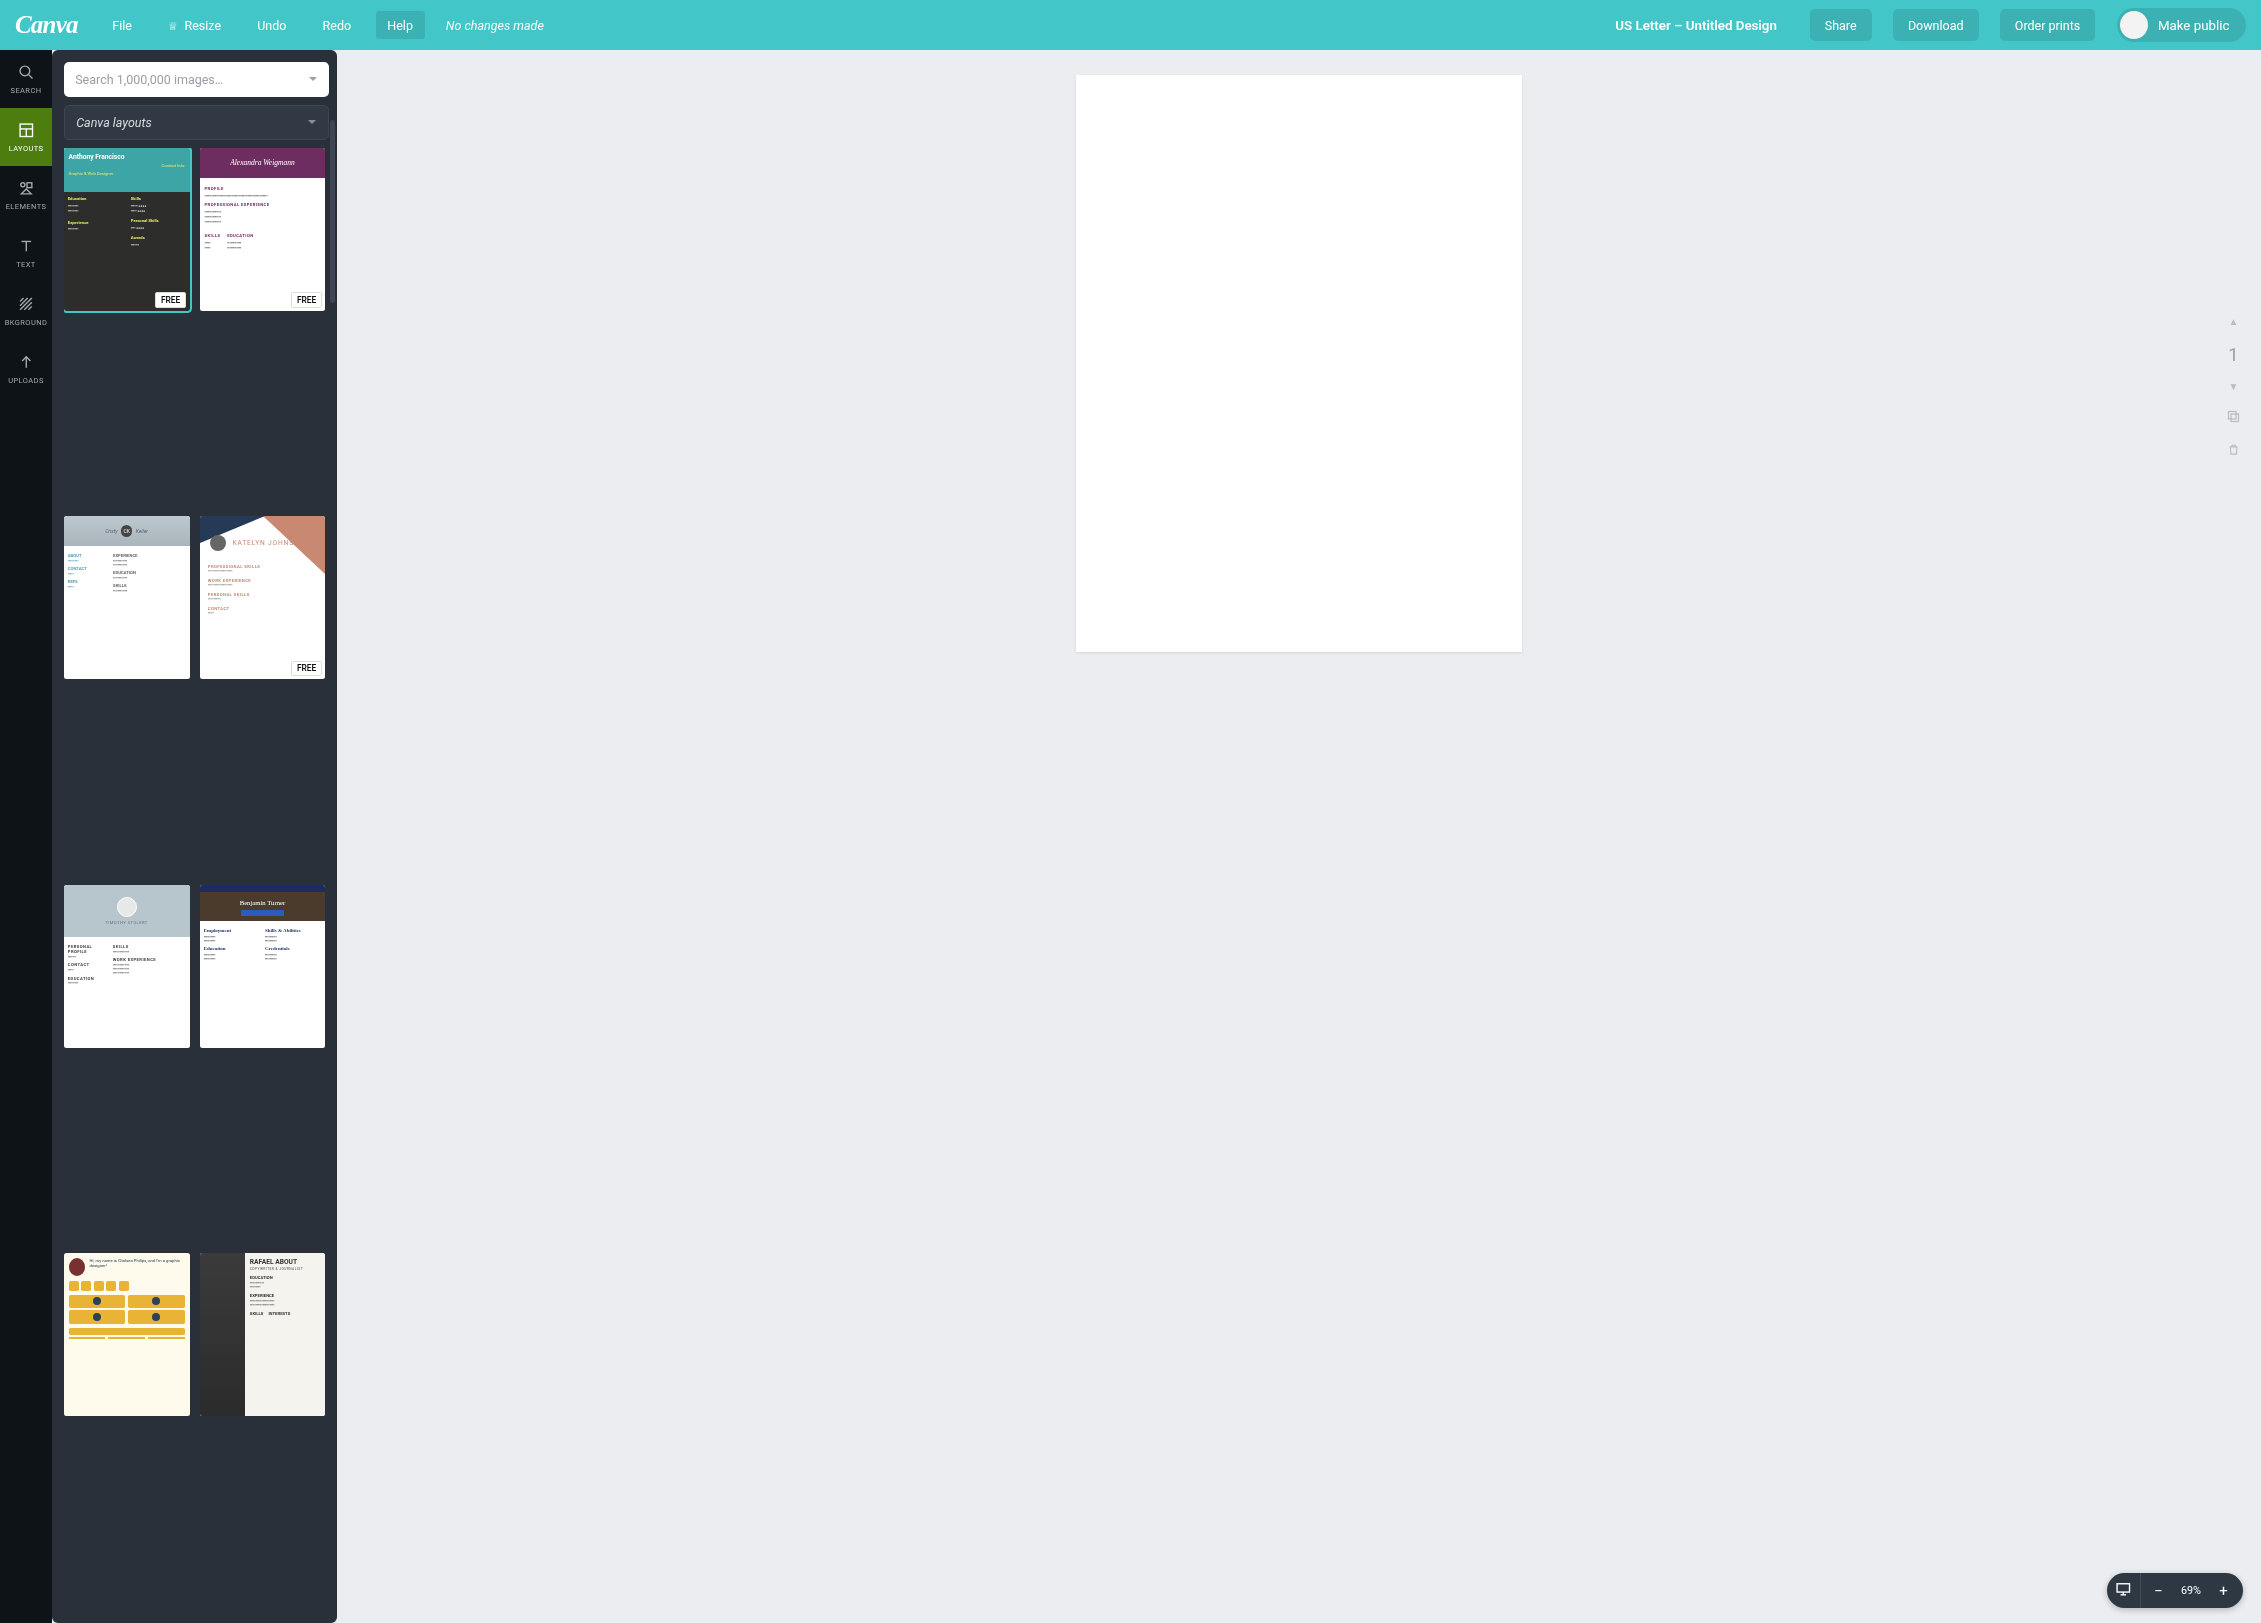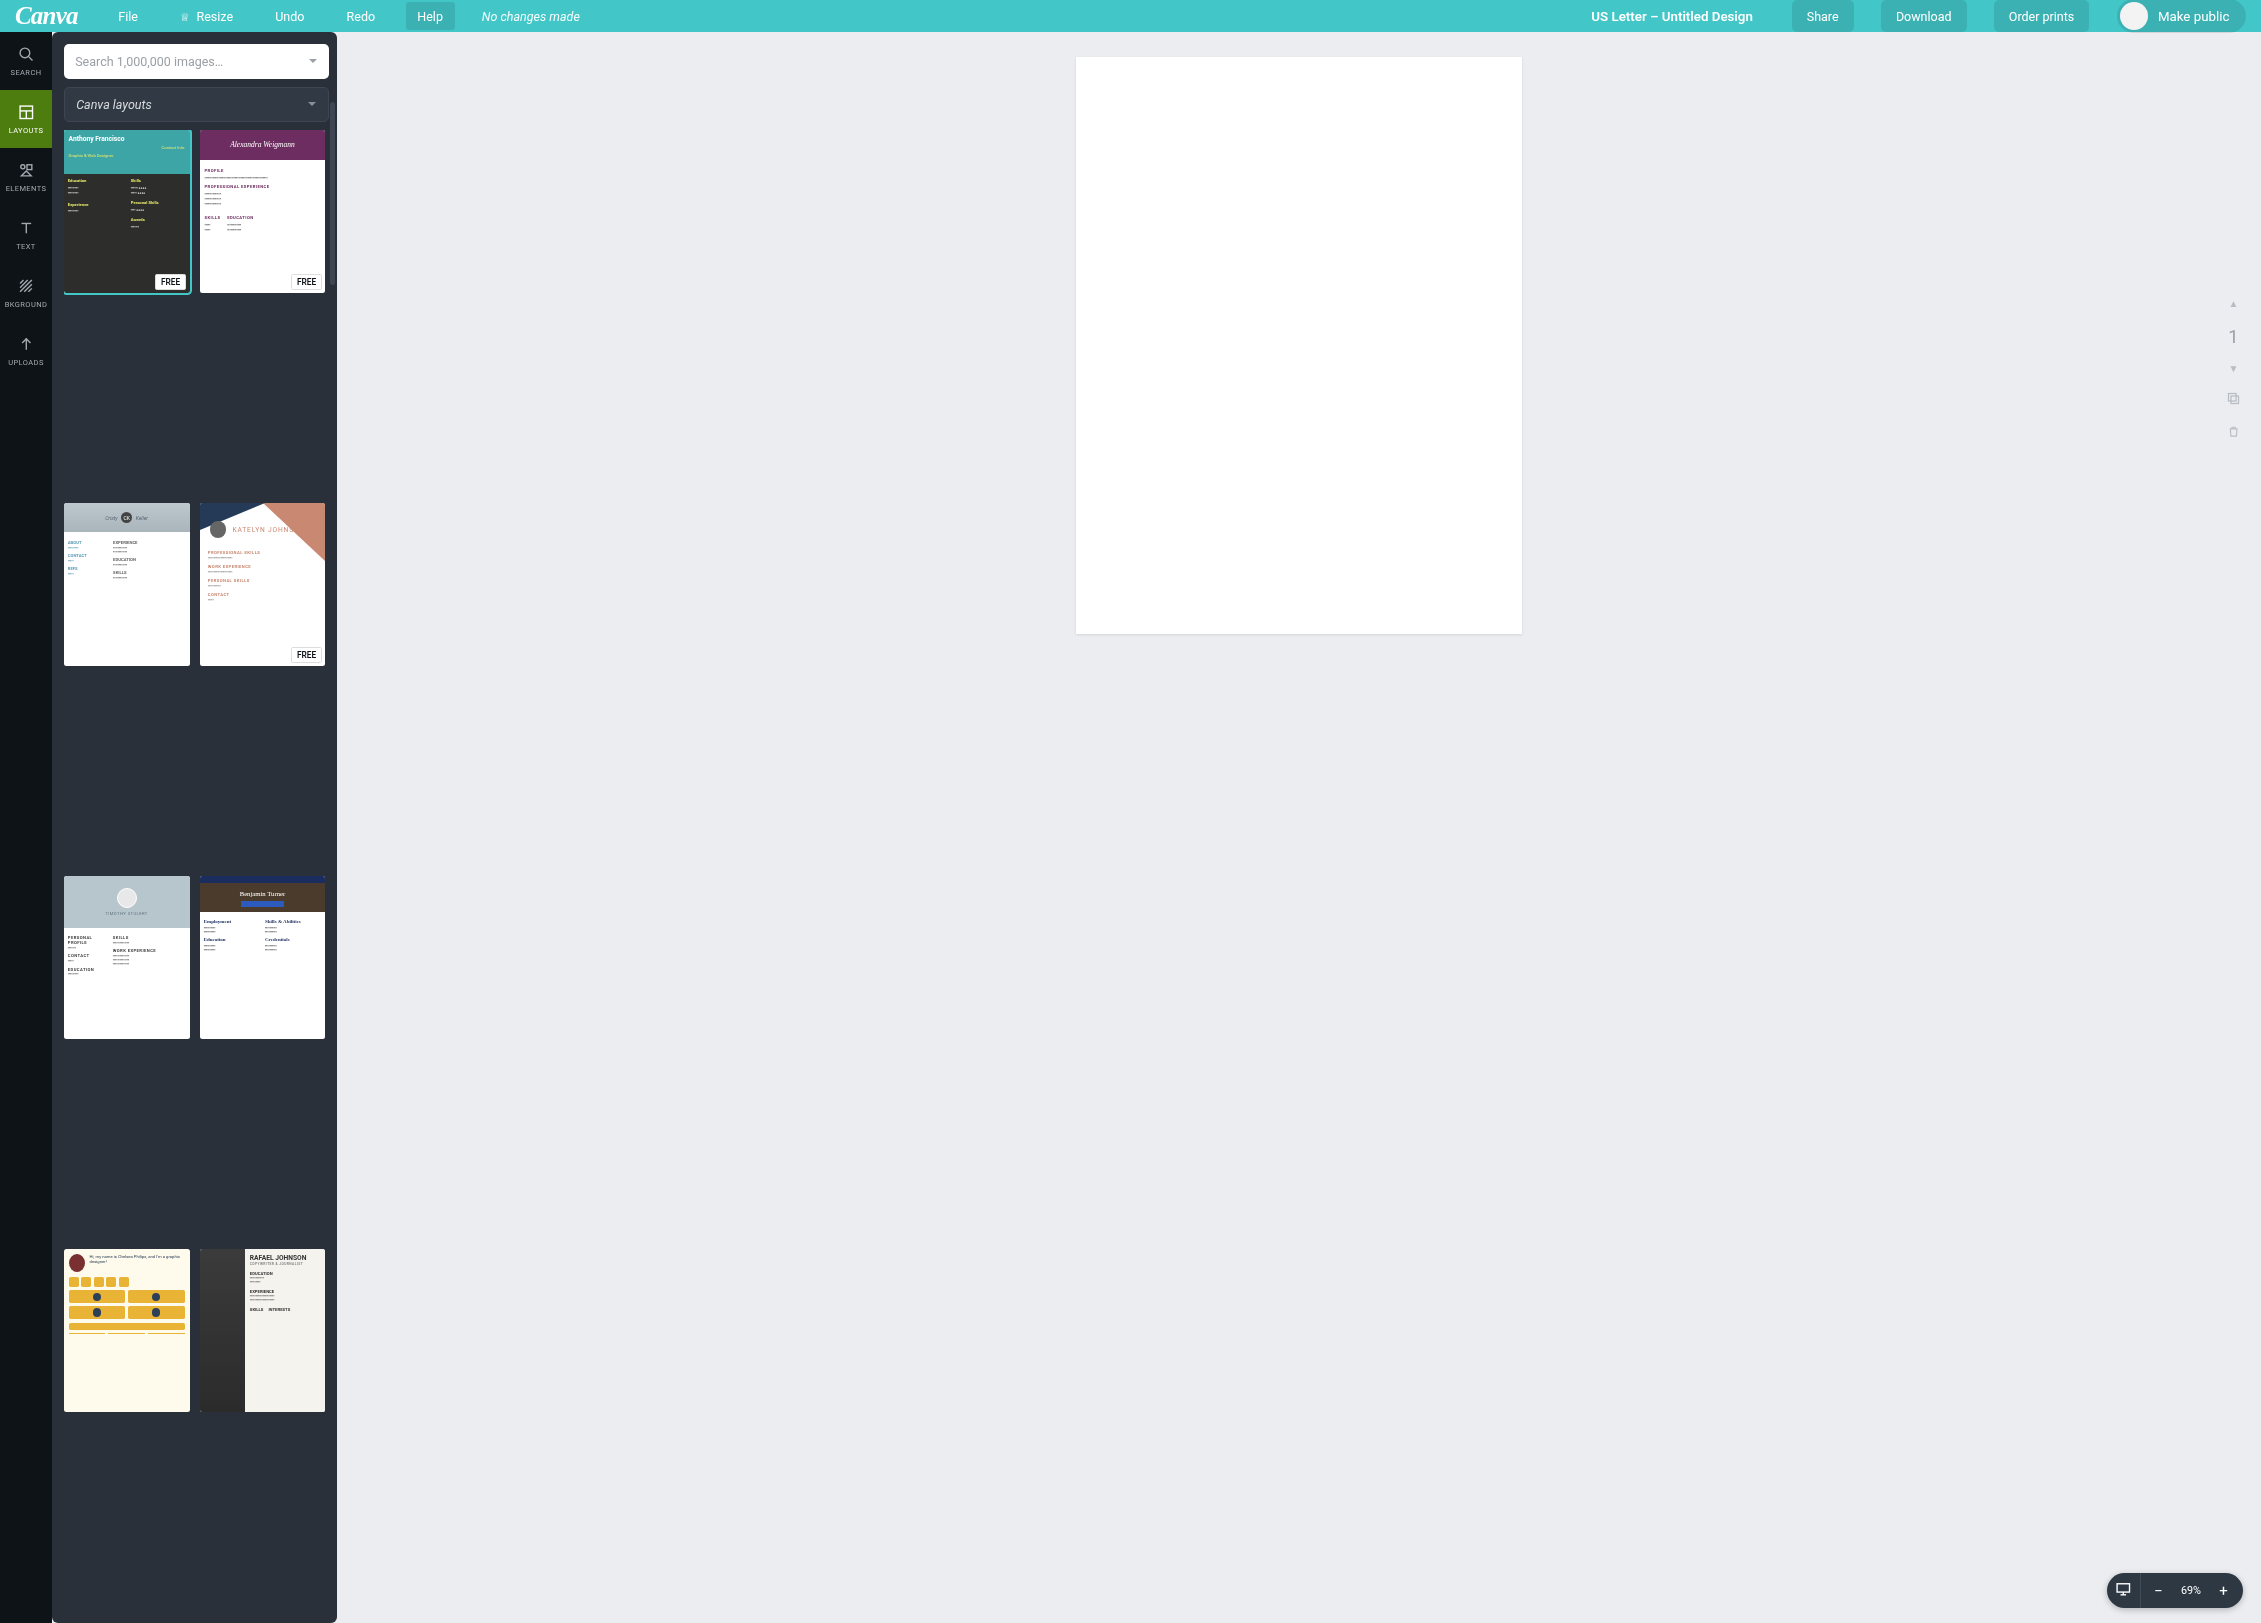--- a/index.html
+++ b/index.html
@@ -6,27 +6,27 @@
 body {
   font-family: -apple-system, BlinkMacSystemFont, "Segoe UI", Roboto, sans-serif;
   background: #ebedf0;
   overflow: hidden;
   height: 100vh;
 }
 .app { display: flex; flex-direction: column; height: 100vh; }
 
 
 .topbar {
-  height: 32px;
+  height: 50px;
   background: #42c6c8;
   display: flex;
   align-items: center;
   padding: 0 15px;
   color: #fff;
-  gap: 19px;
+  gap: 13px;
 }
 .logo {
   font-family: cursive;
   font-size: 25px;
   font-weight: 600;
   font-style: italic;
   margin-right: 10px;
   letter-spacing: -0.8px;
 }
 .menu-item {
@@ -483,21 +483,21 @@
           <div style="display:flex;gap:3.3px;margin-top:2.5px">
               <div style="flex:1;height:1.7px;background:#e9b335"></div>
               <div style="flex:1;height:1.7px;background:#e9b335"></div>
               <div style="flex:1;height:1.7px;background:#e9b335"></div>
             </div>
         </div>
 
         <div class="tmpl tm8">
           <div class="tm8-l"></div>
           <div class="tm8-r">
-            <h5>RAFAEL JOHNSON</h5>
+            <h5>RAFAEL ABOUT</h5>
             <h6>COPYWRITER &amp; JOURNALIST</h6>
             <b>EDUCATION</b>▪▪▪▪▪▪▪▪▪▪▪▪<br>▪▪▪▪▪▪▪▪▪
             <b>EXPERIENCE</b>▪▪▪▪▪▪▪▪▪▪▪▪▪▪▪▪▪▪▪▪▪<br>▪▪▪▪▪▪▪▪▪▪▪▪▪▪▪▪▪▪▪▪▪
             <div style="display:flex;gap:5px">
                 <div>
                   <b>SKILLS</b>
                 </div>
                 <div>
                   <b>INTERESTS</b>
                 </div>

